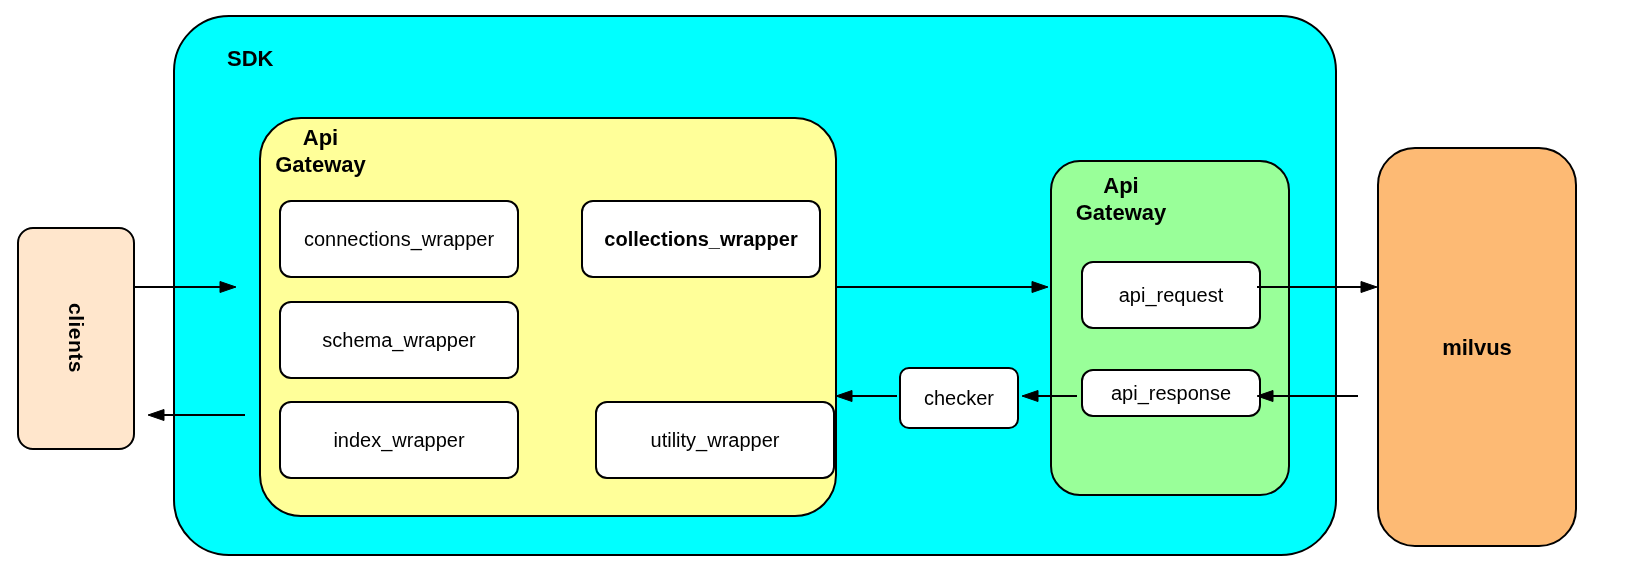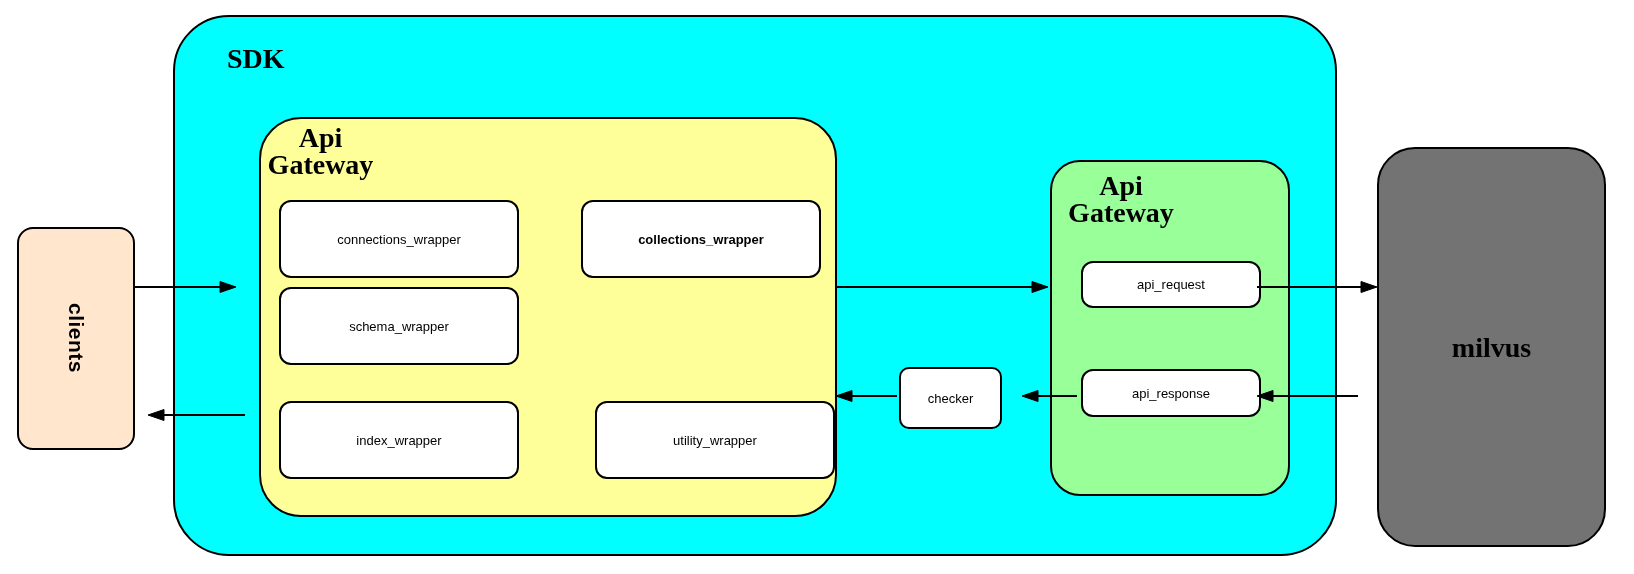--- a/index.html
+++ b/index.html
@@ -10,21 +10,21 @@
     height: 574px;
     background: #ffffff;
     font-family: "Liberation Sans", "DejaVu Sans", sans-serif;
     color: #000000;
     overflow: hidden;
   }
   .node {
     position: absolute;
     border: 2px solid #000000;
   }
-  .lbl { font-weight: bold; font-size: 28px; line-height: 27px; font-family: Liberation Serif, serif; }
+  .lbl { font-weight: bold; font-size: 22px; line-height: 27px; }
 
   
   .clients {
     left: 17px; top: 227px; width: 118px; height: 223px;
     background: #FFE6CC; border-radius: 16px;
     display: flex; align-items: center; justify-content: center;
   }
   .clients .vtext {
     writing-mode: vertical-rl;
     font-weight: bold; font-size: 21px; letter-spacing: 0.5px;
@@ -42,46 +42,46 @@
     left: 84px; top: 100px; width: 578px; height: 400px;
     background: #FFFF99; border-radius: 42px;
   }
   .wrapper-label { position: absolute; left: 2px; top: 5px; width: 115px; text-align: center; }
 
   
   .wbox {
     position: absolute;
     background: #ffffff; border: 2px solid #000000; border-radius: 12px;
     display: flex; align-items: center; justify-content: center;
-    font-size: 13px; white-space: nowrap;
+    font-size: 20px; white-space: nowrap;
   }
   .mod { width: 240px; height: 78px; }
   .m0 { left: 18px;  top: 81px;  }
   .m1 { left: 320px; top: 81px; font-weight: bold;  }
-  .m2 { left: 18px;  top: 168px; }
+  .m2 { left: 18px;  top: 182px; }
   .m3 { left: 320px; top: 182px; }
   .m4 { left: 18px;  top: 282px; }
   .m5 { left: 320px; top: 282px; margin-left: 14px; }
 
   
-  .checker { left: 724px; top: 350px; width: 103px; height: 62px; border-radius: 10px; }
+  .checker { left: 724px; top: 350px; width: 120px; height: 62px; border-radius: 10px; }
 
   
   .gateway {
     left: 875px; top: 143px; width: 240px; height: 336px;
     background: #99FF99; border-radius: 30px;
   }
   .gateway-label { position: absolute; left: 9px; top: 10px; width: 120px; text-align: center; }
-  .api-request  { left: 29px; top: 99px;  width: 180px; height: 47px; }
+  .api-request  { left: 29px; top: 99px;  width: 180px; height: 68px; }
   .api-response { left: 29px; top: 207px; width: 180px; height: 48px; }
 
   
   .milvus {
-    left: 1377px; top: 147px; width: 229px; height: 400px;
-    background: #737373; border-radius: 38px;
+    left: 1377px; top: 147px; width: 200px; height: 400px;
+    background: #fdba74; border-radius: 38px;
     display: flex; align-items: center; justify-content: center;
   }
 
   
   .arrows {
     position: absolute; left: 0; top: 0;
     width: 1634px; height: 574px;
     pointer-events: none;
   }
   .arrows line { stroke: #000000; stroke-width: 2px; }

